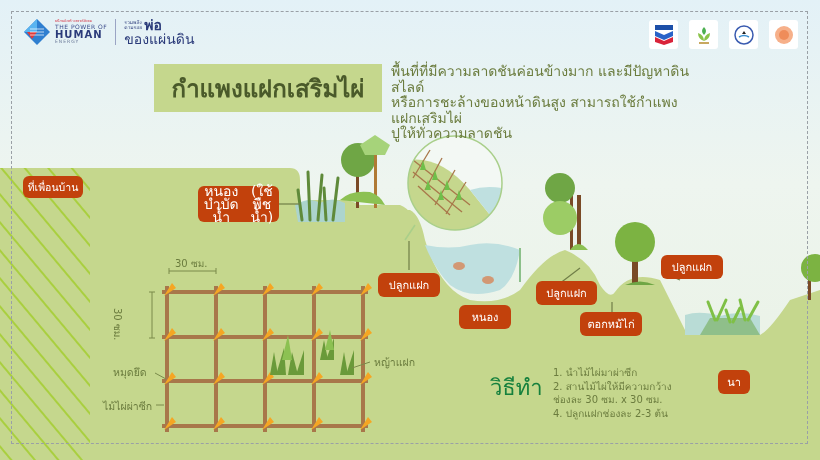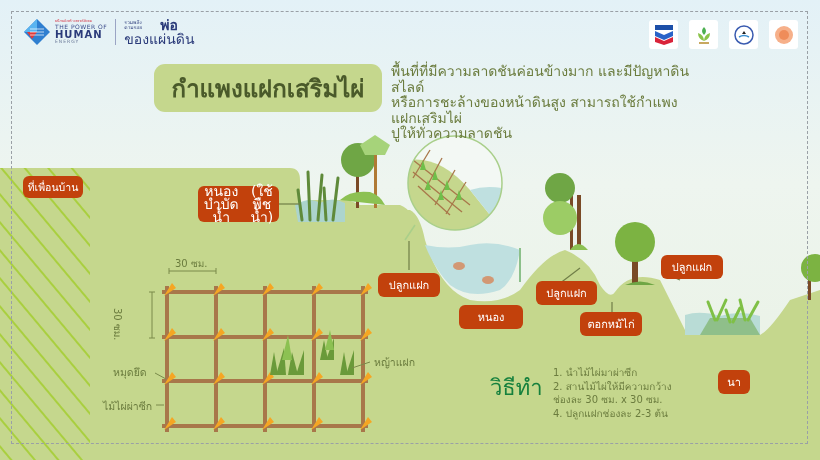--- a/index.html
+++ b/index.html
@@ -26,21 +26,21 @@
   .brand-thai { line-height: 1; color: #2b3b7a; }
   .brand-thai .s { font-size: 5px; }
   .brand-thai .b { font-size: 14px; font-weight: bold; }
   .brand-thai .m { font-size: 14px; text-align: center; }
   .partners { position: absolute; right: 22px; top: 20px; display: flex; gap: 11px; }
   .partner { width: 29px; height: 29px; background: #fff; border-radius: 3px; display: flex; align-items: center; justify-content: center; }
 
   
   .title-box {
     position: absolute; left: 154px; top: 64px; width: 228px; height: 48px;
-    background: #c5d78d; border-radius: 11px;
+    background: #c5d78d; border-radius: 0;
     display: flex; align-items: center; justify-content: center;
     font-size: 24px; color: #4a5a2a; font-weight: bold;
   }
   .desc {
     position: absolute; left: 391px; top: 64px; width: 300px;
     font-size: 14px; line-height: 15.5px; color: #6b7c3e;
   }
   .ground { position: absolute; left: 0; top: 0; }
   .label {
     position: absolute; background: #c2410c; color: #fff; border-radius: 6px;
@@ -226,21 +226,21 @@
       </g>
     </svg>
     <div class="brand-text">
       <div class="brand-small">ผนึกพลังสร้างสรรค์สังคม</div>
       <div class="brand-line">THE POWER OF</div>
       <div class="brand-human">HUMAN</div>
       <div class="brand-energy">ENERGY</div>
     </div>
     <div class="brand-sep"></div>
     <div class="brand-thai">
-      <div style="display:flex;align-items:center;gap:18px;">
+      <div style="display:flex;align-items:center;gap:2px;">
         <div>
           <div class="s">รวมพลัง</div>
           <div class="s">ตามรอย</div>
         </div>
         <div class="b">พ่อ</div>
       </div>
       <div class="m">ของแผ่นดิน</div>
     </div>
   </div>
 
@@ -281,21 +281,21 @@
     <div>หรือการชะล้างของหน้าดินสูง สามารถใช้กำแพงแฝกเสริมไผ่</div>
     <div>ปูให้ทั่วความลาดชัน</div>
   </div>
 
   <div class="label" style="left:23px;top:176px;width:60px;height:22px;font-size:10.5px;">ที่เพื่อนบ้าน</div>
   <div class="label" style="left:198px;top:186px;width:81px;height:36px;flex-direction:row;font-size:14px;">
     <span>หนองบำบัดน้ำ</span>
     <span>(ใช้พืชน้ำ)</span>
   </div>
   <div class="label" style="left:378px;top:273px;width:62px;height:24px;">ปลูกแฝก</div>
-  <div class="label" style="left:459px;top:305px;width:64px;height:24px;">หนอง</div>
+  <div class="label" style="left:459px;top:305px;width:52px;height:24px;">หนอง</div>
   <div class="label" style="left:536px;top:281px;width:61px;height:24px;">ปลูกแฝก</div>
   <div class="label" style="left:580px;top:312px;width:62px;height:24px;">ตอกหม้ไก่</div>
   <div class="label" style="left:661px;top:255px;width:62px;height:24px;">ปลูกแฝก</div>
   <div class="label" style="left:718px;top:370px;width:32px;height:24px;">นา</div>
 
   <div class="txt" style="left:175px;top:256px;font-size:10px;">30 ซม.</div>
   <div class="txt" style="left:125px;top:308px;font-size:10px;transform:rotate(90deg);transform-origin:left top;">30 ซม.</div>
   <div class="txt" style="left:113px;top:364px;font-size:10.5px;">หมุดยึด</div>
   <div class="txt" style="left:103px;top:398px;font-size:10.5px;">ไม้ไผ่ผ่าซีก</div>
   <div class="txt" style="left:374px;top:354px;font-size:10.5px;">หญ้าแฝก</div>

